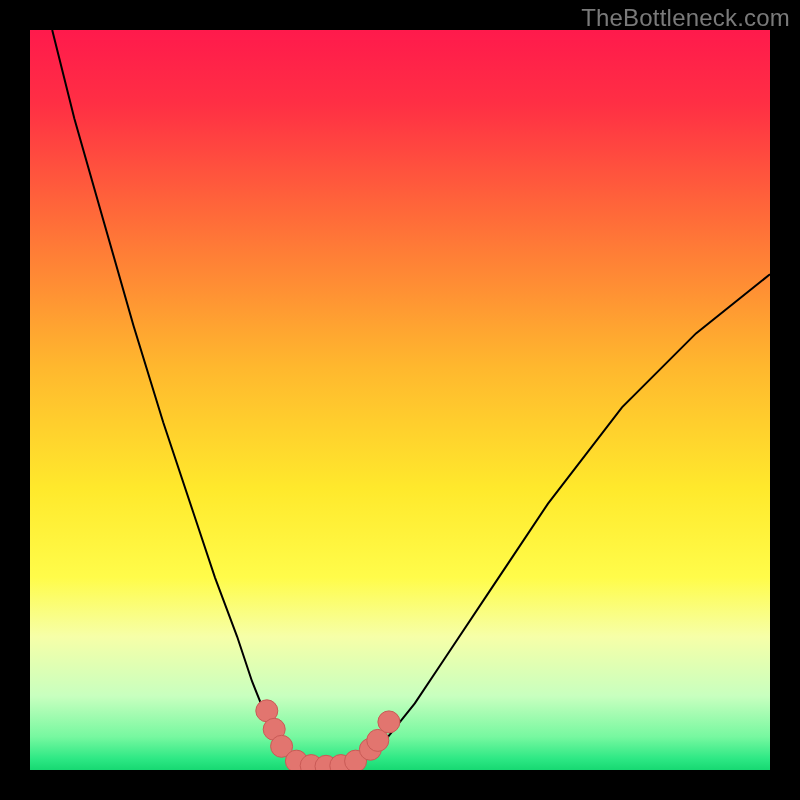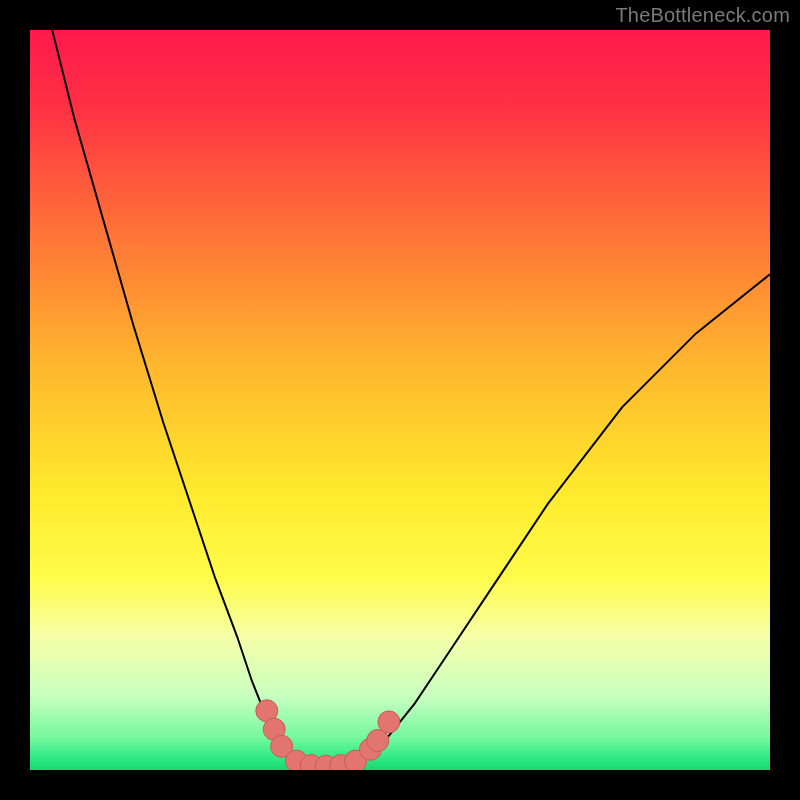--- a/index.html
+++ b/index.html
@@ -37,21 +37,21 @@
     left: 0;
     top: 0;
     width: 740px;
     height: 740px;
   }
   .watermark {
     position: absolute;
     top: 4px;
     right: 10px;
     color: #7a7a7a;
-    font-size: 20px;
+    font-size: 24px;
     font-weight: 500;
     letter-spacing: 0.2px;
     -webkit-font-smoothing: antialiased;
   }
 </style>
 </head>
 <body>
 
 <div class="stage">
 

